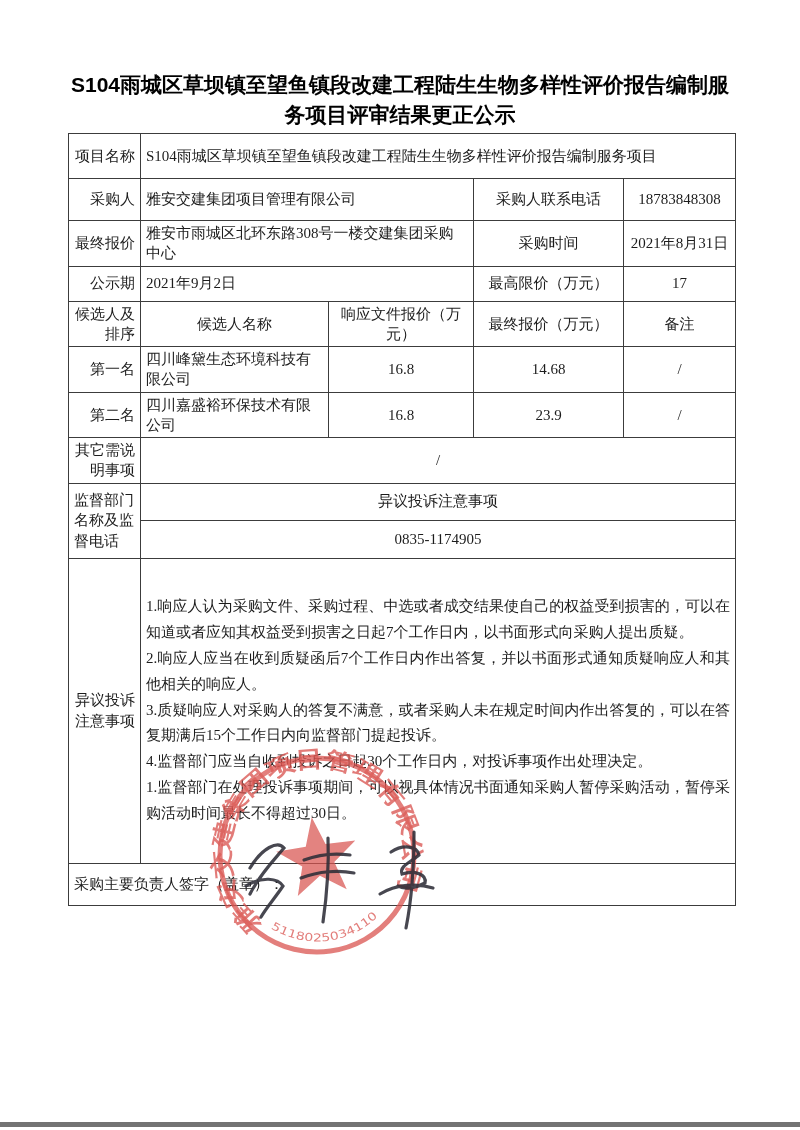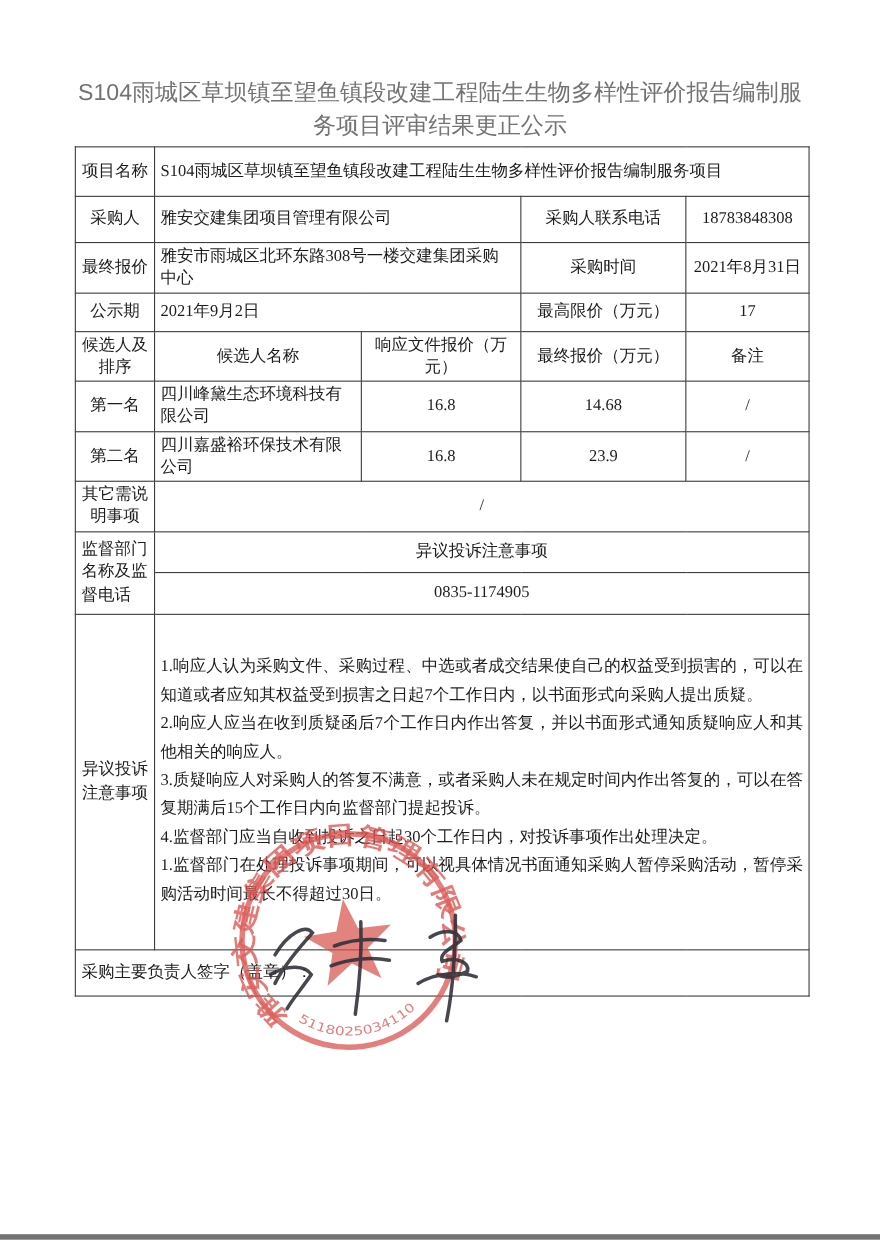--- a/index.html
+++ b/index.html
@@ -9,41 +9,41 @@
     position: relative;
     font-family: "Liberation Serif", "DejaVu Serif", serif;
     color: #1c1c1c;
     overflow: hidden;
   }
   .doc-title {
     position: absolute;
     top: 70px; left: 62px; width: 676px;
     text-align: center;
     font-family: "Liberation Sans", "DejaVu Sans", sans-serif;
-    font-weight: normal;
+    font-weight: bold;
     font-size: 21px;
     line-height: 1.45;
-    color: #737373;
+    color: #000000;
   }
   table.main {
     position: absolute;
     top: 133px; left: 68px;
     width: 667px;
     border-collapse: collapse;
     table-layout: fixed;
     font-size: 15px;
   }
   table.main td {
     border: 1.6px solid #3c3c3c;
     padding: 2px 5px;
     vertical-align: middle;
     word-break: break-all;
     line-height: 1.35;
   }
-  td.lbl { text-align: center; padding: 2px 3px; margin-left: 32px; }
+  td.lbl { text-align: right; padding: 2px 3px; margin-left: 32px; }
   td.lbl-c { text-align: left; padding: 2px 2px; }
   td.c { text-align: center; font-family: Liberation Serif, serif; }
   td.l { text-align: left; }
   td.objection-cell { padding: 6px 8px; }
   .objection-cell p { margin: 0; line-height: 1.72; text-align: justify; }
   .sig-row td { padding-left: 4px; }
   .seal-wrap {
     position: absolute;
     left: 206px; top: 744px;
     width: 222px; height: 222px;

